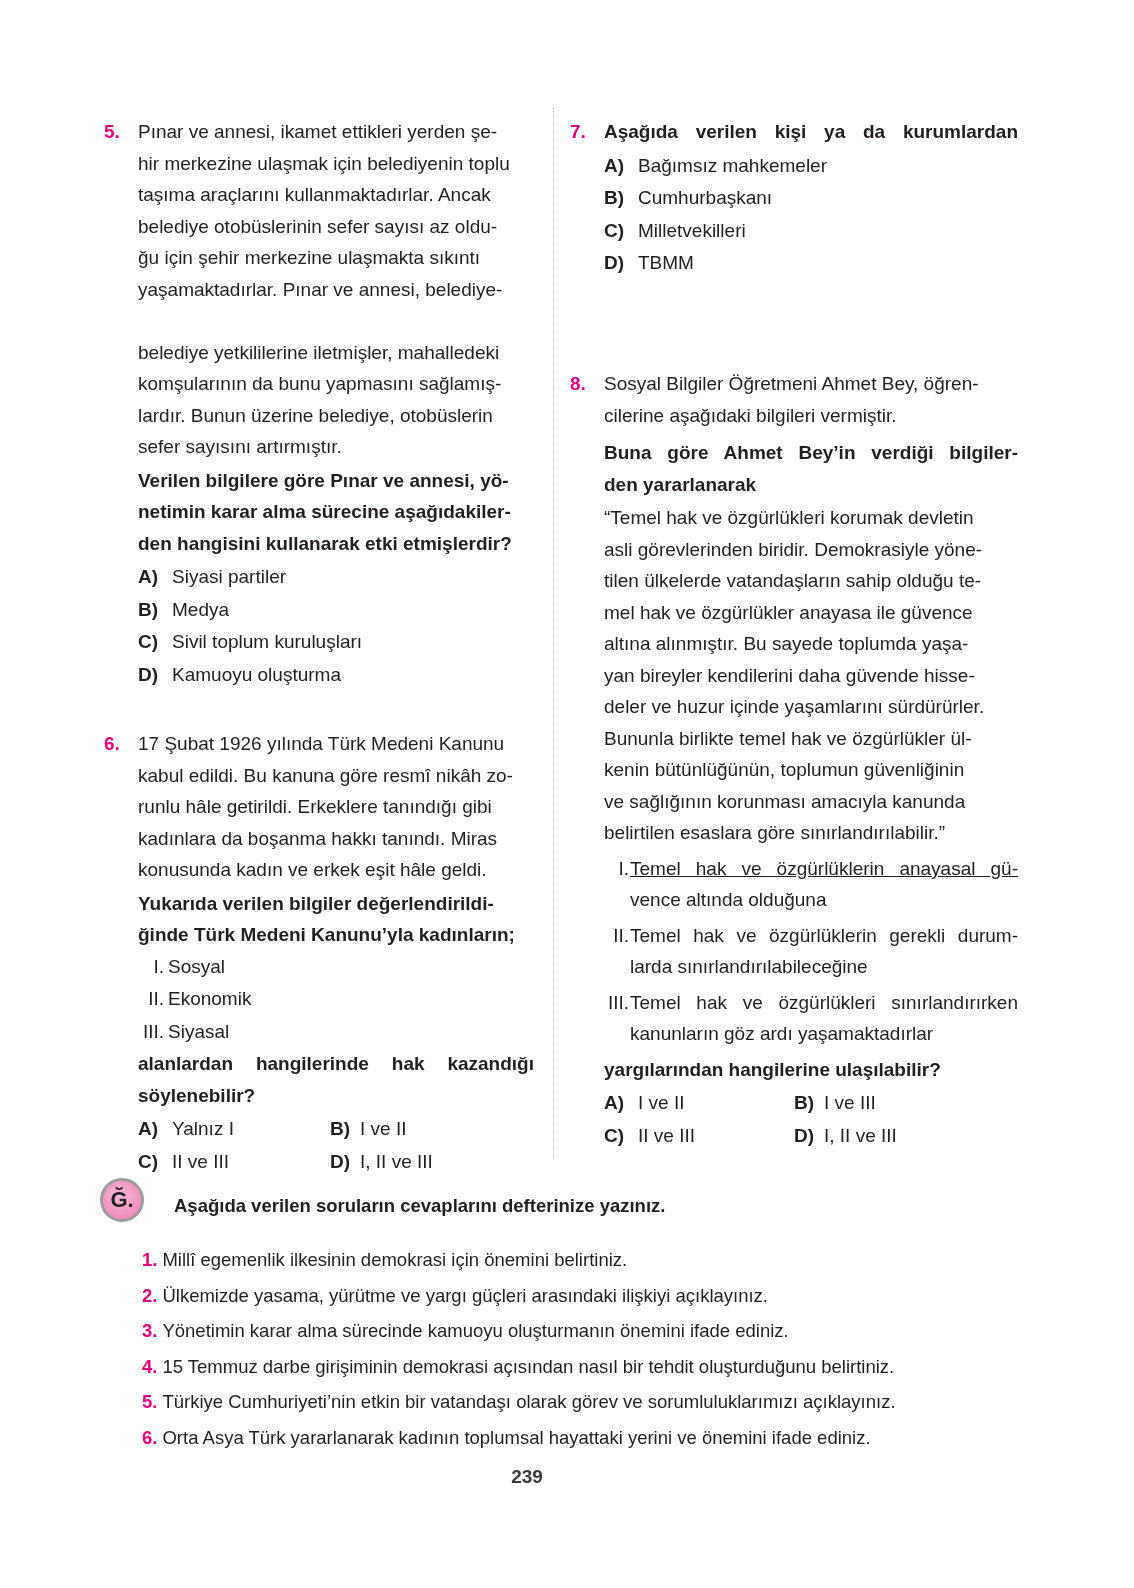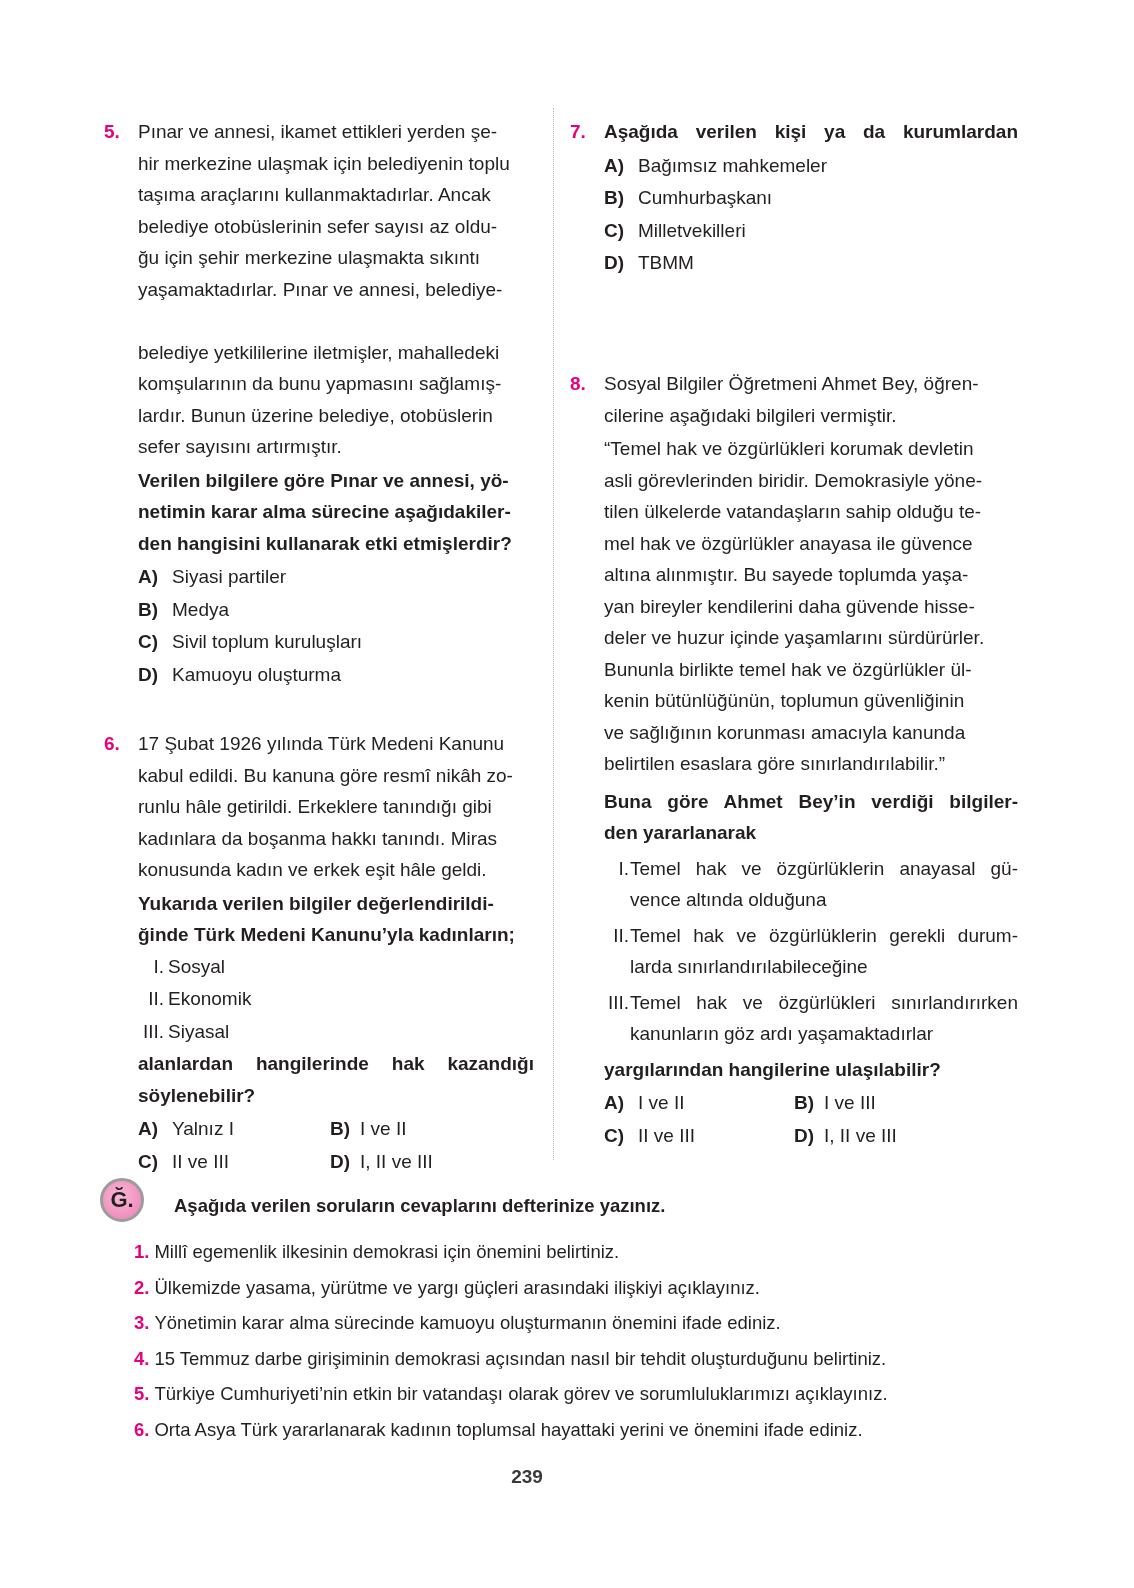--- a/index.html
+++ b/index.html
@@ -122,21 +122,21 @@
       position: absolute;
       left: 74px;
       top: 17px;
       font-weight: bold;
       font-size: 18.5px;
     }
     .sec-list {
       position: absolute;
       left: 34px;
       top: 56px;
-      margin: 0;
+      margin: 8px;
       padding: 0;
       list-style: none;
     }
     .sec-list li {
       line-height: 35.5px;
       font-size: 18.5px;
       white-space: nowrap;
     }
     .sec-list .n {
       color: #e6007e;
@@ -280,42 +280,42 @@
       </div>
     </div>
   </div>
 
   <div class="q" style="position:absolute; top:252px; left:0; width:448px; box-sizing:border-box;">
     <span class="q-num">8.</span>
     <p class="p">
       <span>Sosyal Bilgiler Öğretmeni Ahmet Bey, öğren-</span><br>
       <span>cilerine aşağıdaki bilgileri vermiştir.</span>
     </p>
+    <p class="p bold" style="margin-top:6px;">
+      <span style="display:block; text-align:justify; text-align-last:justify;">Buna göre Ahmet Bey’in verdiği bilgiler-</span>
+      <span>den yararlanarak</span>
+    </p>
     <p class="p" style="margin-top:2px;">
       <span>“Temel hak ve özgürlükleri korumak devletin</span><br>
       <span>asli görevlerinden biridir. Demokrasiyle yöne-</span><br>
       <span>tilen ülkelerde vatandaşların sahip olduğu te-</span><br>
       <span>mel hak ve özgürlükler anayasa ile güvence</span><br>
       <span>altına alınmıştır. Bu sayede toplumda yaşa-</span><br>
       <span>yan bireyler kendilerini daha güvende hisse-</span><br>
       <span>deler ve huzur içinde yaşamlarını sürdürürler.</span><br>
       <span>Bununla birlikte temel hak ve özgürlükler ül-</span><br>
       <span>kenin bütünlüğünün, toplumun güvenliğinin</span><br>
       <span>ve sağlığının korunması amacıyla kanunda</span><br>
       <span>belirtilen esaslara göre sınırlandırılabilir.”</span>
     </p>
-    <p class="p bold" style="margin-top:6px;">
-      <span style="display:block; text-align:justify; text-align-last:justify;">Buna göre Ahmet Bey’in verdiği bilgiler-</span>
-      <span>den yararlanarak</span>
-    </p>
     <div>
       <div class="roman-block">
         <span class="rn">I.</span>
         <span class="rt">
-          <span style="display:block; text-align:justify; text-align-last:justify;">Temel hak ve özgürlüklerin anayasal gü-</span>
+          <span style="display:block; text-align:justify; text-align-last:justify;text-decoration:underline;">Temel hak ve özgürlüklerin anayasal gü-</span>
           <span>vence altında olduğuna</span>
         </span>
       </div>
       <div class="roman-block">
         <span class="rn">II.</span>
         <span class="rt">
           <span style="display:block; text-align:justify; text-align-last:justify;">Temel hak ve özgürlüklerin gerekli durum-</span>
           <span>larda sınırlandırılabileceğine</span>
         </span>
       </div>

